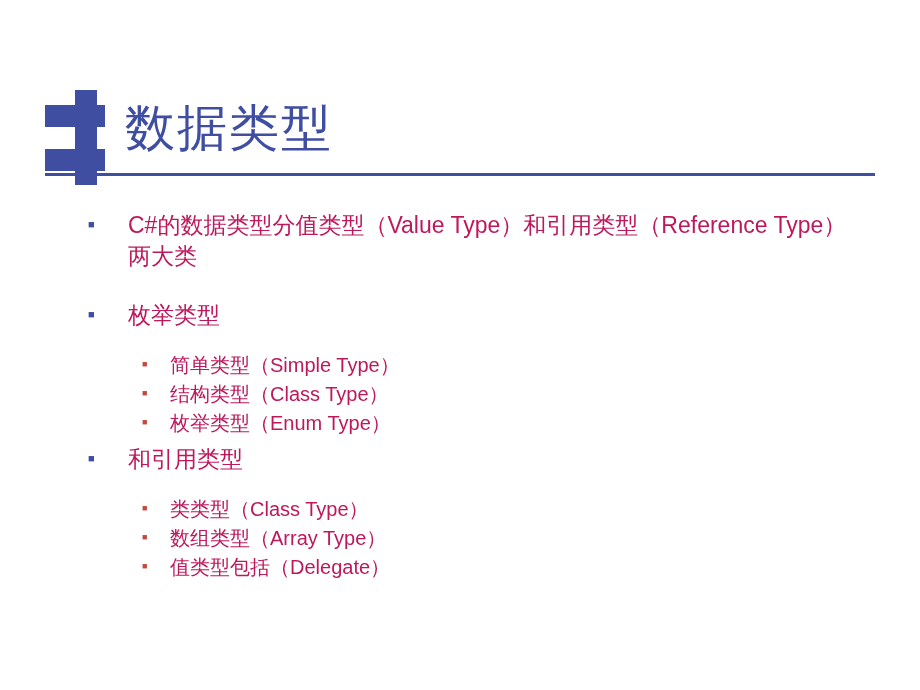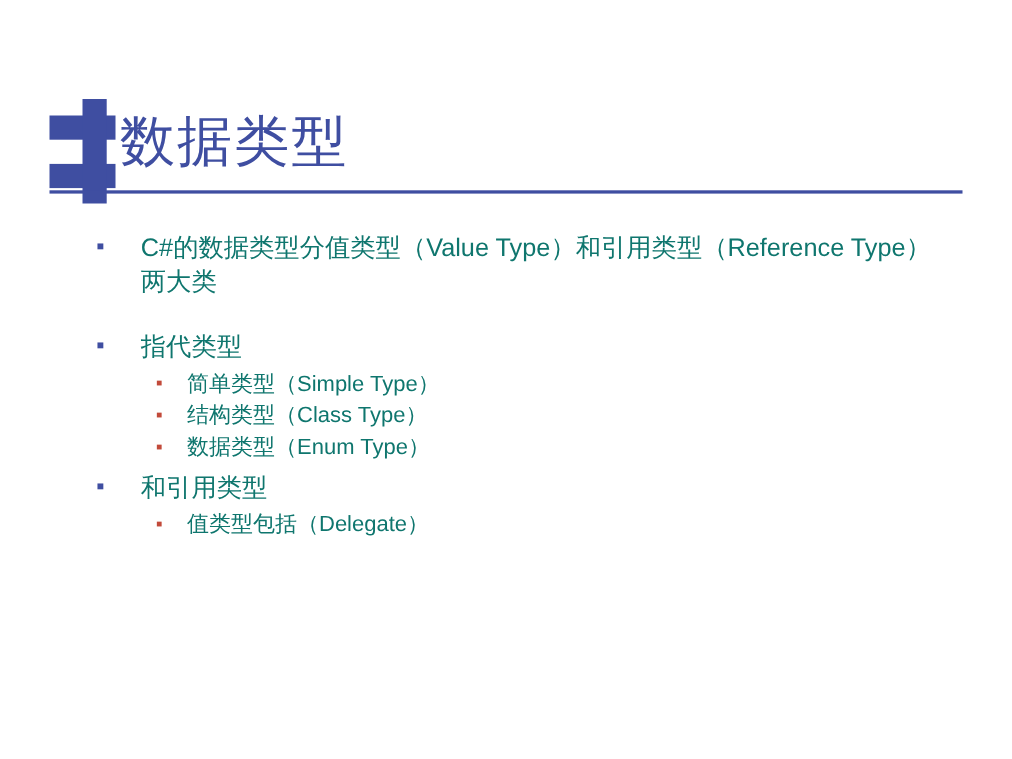--- a/index.html
+++ b/index.html
@@ -32,51 +32,51 @@
   .title-underline {
     position: absolute;
     left: 45px;
     top: 173px;
     width: 830px;
     height: 3px;
     background: #3f4ea1;
   }
   .title-text {
     position: absolute;
-    left: 109px;
+    left: 125px;
     top: 95px;
     font-size: 50px;
     color: #3f4ea1;
     font-family: "SimSun", serif;
     letter-spacing: 2px;
   }
   .content {
     padding-left: 80px;
     padding-right: 60px;
     padding-top: 10px;
-    color: #0f766e;
+    color: #be185d;
   }
   ul { list-style: none; }
   .lvl1 > li {
     position: relative;
     padding-left: 48px;
     font-size: 23px;
     line-height: 1.35;
     margin-bottom: 6px;
   }
   .lvl1 > li::before {
     content: "■";
     position: absolute;
     left: 8px;
     top: 7px;
     color: #3f4ea1;
     font-size: 11px;
   }
   .lvl2 {
-    margin-top: 4px;
+    margin-top: 20px;
   }
   .lvl2 > li {
     position: relative;
     padding-left: 42px;
     font-size: 20px;
     line-height: 1.45;
   }
   .lvl2 > li::before {
     content: "■";
     position: absolute;
@@ -100,27 +100,29 @@
   <div class="title-underline"></div>
 </div>
 
 <div class="content">
   <ul class="lvl1">
     <li>
       <span>C#的数据类型分值类型（Value Type）和引用类型（Reference Type）两大类</span>
     </li>
     <li class="spacer" style="list-style: none; padding: 0px; position: static; height: 22px; margin: 0px; display: block; background: transparent; content: none;"></li>
     <li>
-      <span>指代类型</span>
+      <span>枚举类型</span>
       <ul class="lvl2">
         <li><span>简单类型（Simple Type）</span></li>
         <li><span>结构类型（Class Type）</span></li>
-        <li><span>数据类型（Enum Type）</span></li>
+        <li><span>枚举类型（Enum Type）</span></li>
       </ul>
     </li>
     <li>
       <span>和引用类型</span>
       <ul class="lvl2">
+        <li><span>类类型（Class Type）</span></li>
+        <li><span>数组类型（Array Type）</span></li>
         <li><span>值类型包括（Delegate）</span></li>
       </ul>
     </li>
   </ul>
 </div>
 
 </body></html>

